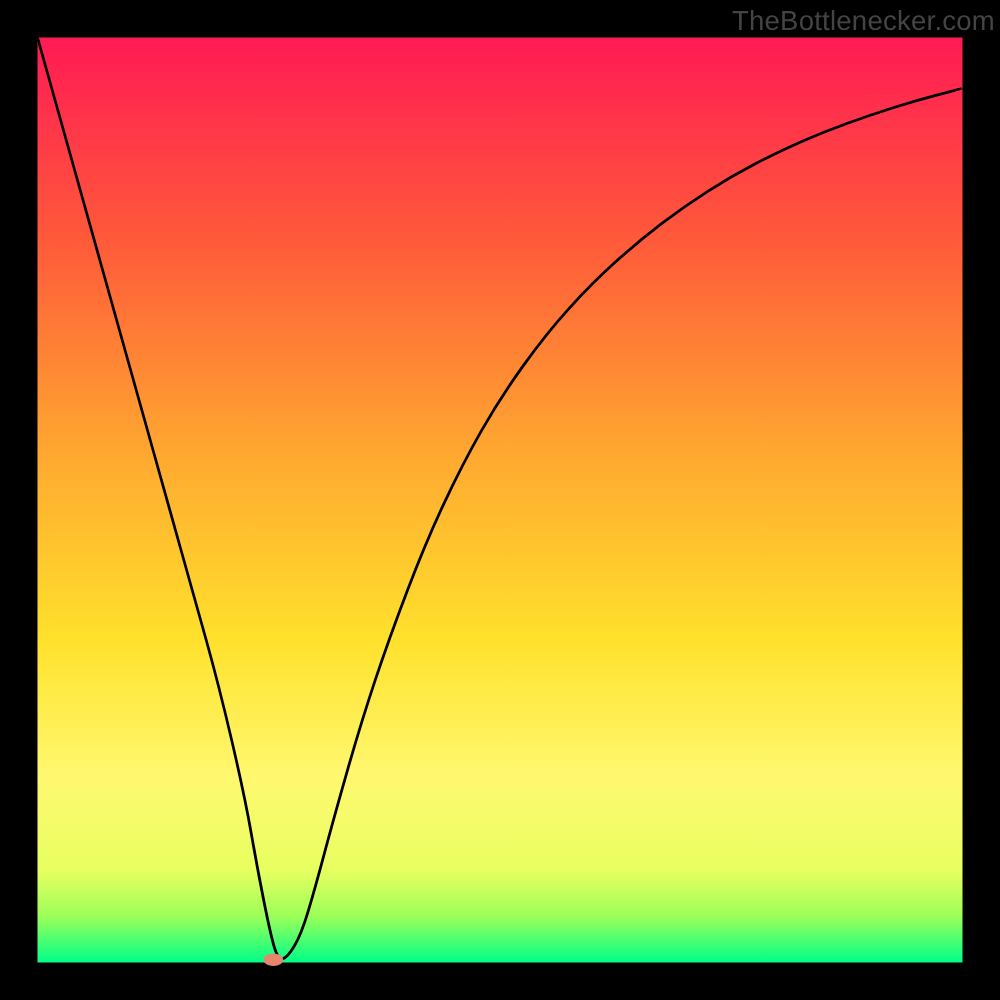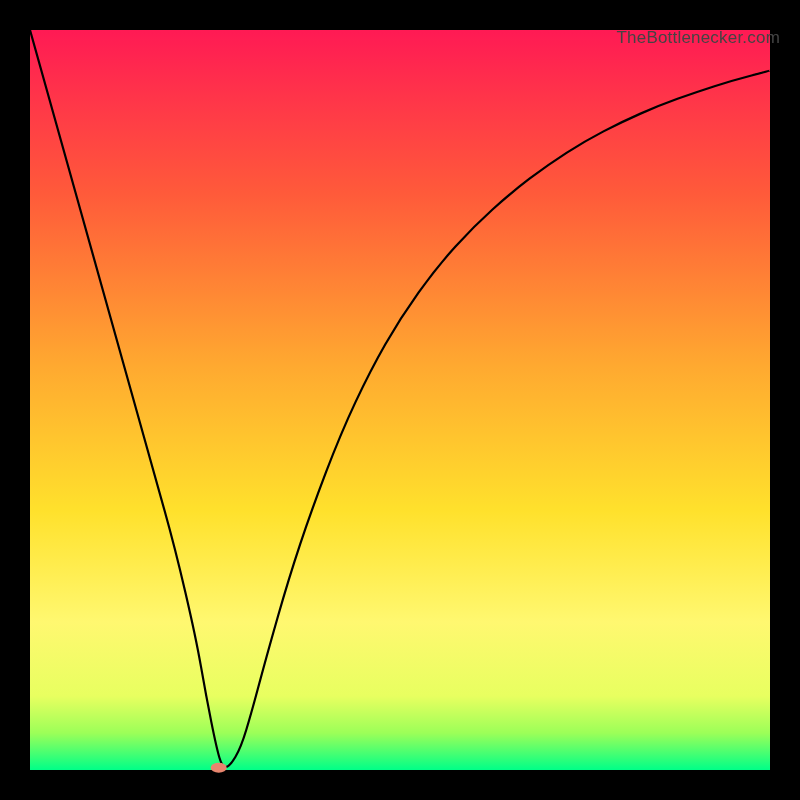--- a/index.html
+++ b/index.html
@@ -14,27 +14,26 @@
   .chart-container {
     position: absolute;
     top: 0;
     left: 0;
     width: 800px;
     height: 800px;
   }
   .watermark {
     position: absolute;
     top: 4px;
-    right: 20px;
+    right: 4px;
     font-family: Arial, Helvetica, sans-serif;
-    font-size: 17px;
+    font-size: 22px;
     color: #444;
     font-weight: 400;
     letter-spacing: 0.2px;
-    margin-top: 24px;
   }
 </style>
 </head>
 <body>
 
 <div class="chart-container">
   <svg id="chart-svg" width="800" height="800" viewBox="0 0 800 800">
     <defs>
       <linearGradient id="bg-grad" x1="0" y1="0" x2="0" y2="1">
           <stop offset="0%" stop-color="#ff1a54"></stop>

